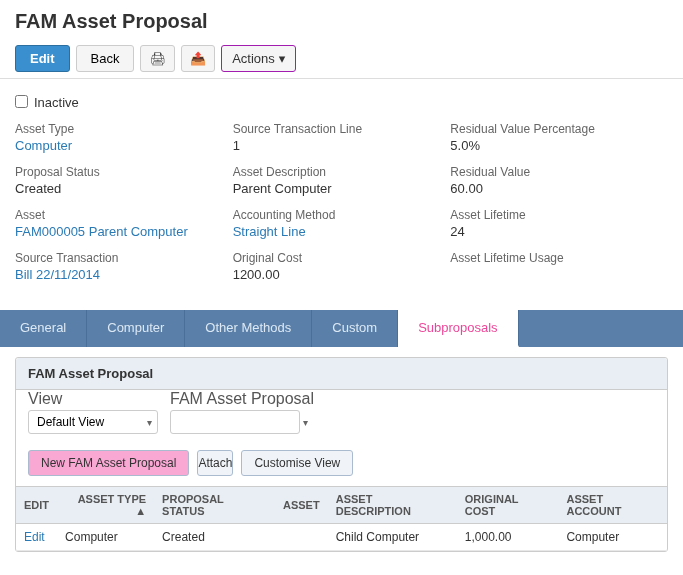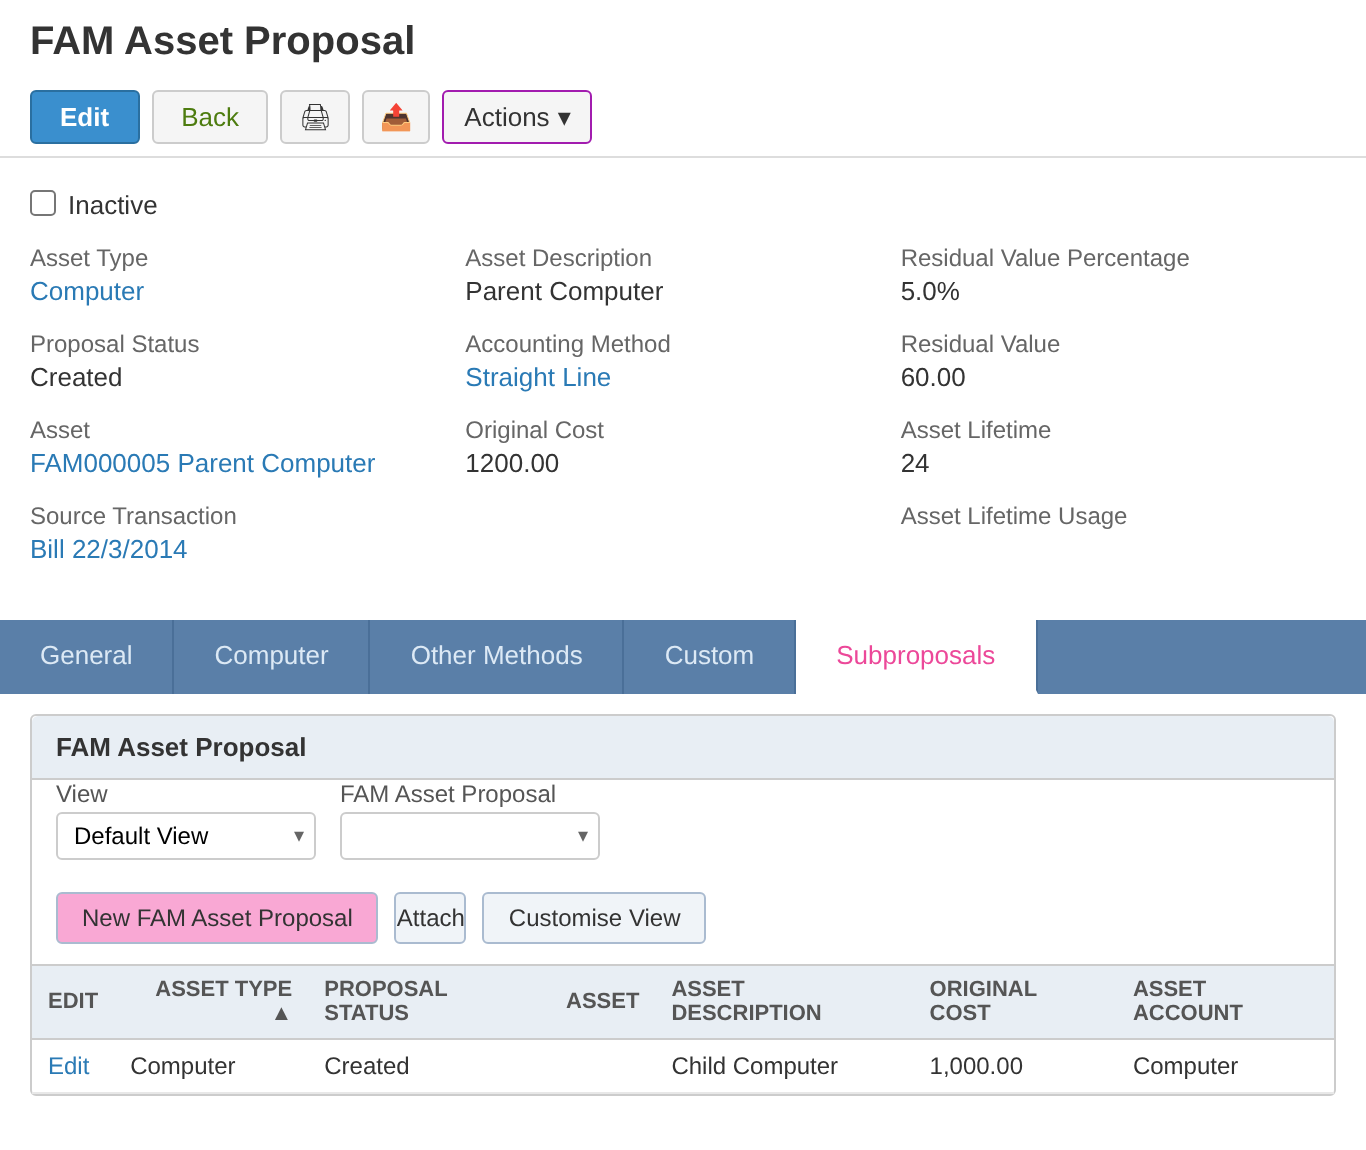--- a/index.html
+++ b/index.html
@@ -2,21 +2,21 @@
 <html><head>
   <meta charset="utf-8">
   <style>
     * { box-sizing: border-box; margin: 0; padding: 0; }
     body { font-family: Arial, sans-serif; font-size: 13px; color: #333; background: #fff; width: 683px; }
 
     .page-title { font-size: 20px; font-weight: bold; padding: 10px 15px 6px; color: #333; }
 
     .toolbar { display: flex; align-items: center; padding: 6px 15px; gap: 6px; border-bottom: 1px solid #ddd; }
     .btn-edit { background: #3a8fce; color: #fff; border: 1px solid #2a6fa0; padding: 5px 14px; border-radius: 3px; cursor: pointer; font-size: 13px; font-weight: bold; }
-    .btn-back { background: #f5f5f5; color: #4d7c0f; border: 1px solid #ccc; padding: 5px 14px; border-radius: 3px; cursor: pointer; font-size: 13px; }
+    .btn-back { background: #f5f5f5; color: #000000; border: 1px solid #ccc; padding: 5px 14px; border-radius: 3px; cursor: pointer; font-size: 13px; }
     .btn-icon { background: #f5f5f5; color: #333; border: 1px solid #ccc; padding: 5px 8px; border-radius: 3px; cursor: pointer; font-size: 13px; }
     .btn-actions { background: #f5f5f5; color: #333; border: 1px solid #a21caf; padding: 5px 10px; border-radius: 3px; cursor: pointer; font-size: 13px; display: flex; align-items: center; gap: 4px; }
 
     .form-section { padding: 12px 15px; display: grid; grid-template-columns: 1fr 1fr 1fr; gap: 0; }
     .field-group { padding: 4px 10px 8px 0; }
     .field-label { color: #666; font-size: 12px; margin-bottom: 2px; }
     .field-value { color: #333; font-size: 13px; }
     .field-value.link { color: #2a7ab5; cursor: pointer; text-decoration: none; }
     .checkbox-row { display: flex; align-items: flex-start; gap: 6px; padding: 4px 0 8px 0; grid-column: 1 / -1; }
     .inactive-label { font-size: 13px; }
@@ -25,21 +25,21 @@
     .tab-item { padding: 10px 20px; color: #dce9f5; cursor: pointer; font-size: 13px; border-right: 1px solid #4a6f98; }
     .tab-item.active { background: #fff; color: #ec4899; font-weight: normal; border-bottom: 2px solid #fff; }
 
     .subproposals-section { padding: 10px 15px; }
     .section-box { border: 1px solid #ccc; border-radius: 3px; }
     .section-box-title { background: #e8eef4; padding: 8px 12px; font-weight: bold; font-size: 13px; border-bottom: 1px solid #ccc; border-radius: 3px 3px 0 0; }
     .view-select-arrow { position: absolute; right: 6px; top: 50%; transform: translateY(-50%); font-size: 10px; color: #666; pointer-events: none; }
 
     .view-row { display: flex; align-items: flex-end; gap: 12px; padding: 0 12px 10px; }
     .view-field { }
-    .view-field-label { font-size: 12px; color: #555; margin-bottom: 2px; }
+    .view-field-label { font-size: 16px; color: #555; margin-bottom: 2px; }
     .view-field-select-wrap { position: relative; }
     .view-field-select { border: 1px solid #ccc; padding: 4px 24px 4px 8px; border-radius: 3px; font-size: 12px; background: #fff; appearance: none; cursor: pointer; min-width: 130px; }
 
     .action-buttons { display: flex; gap: 8px; padding: 6px 12px 10px; }
     .btn-new { background: #f9a8d4; border: 1px solid #aabbd0; padding: 5px 12px; border-radius: 3px; cursor: pointer; font-size: 12px; color: #333; }
     .btn-attach { background: #f0f4f8; border: 1px solid #aabbd0; padding: 5px 0; border-radius: 3px; cursor: pointer; font-size: 12px; color: #333; }
     .btn-customise { background: #f0f4f8; border: 1px solid #aabbd0; padding: 5px 12px; border-radius: 3px; cursor: pointer; font-size: 12px; color: #333; }
 
     .data-table { width: 100%; border-collapse: collapse; }
     .data-table thead tr { background: #e8eef4; }
@@ -78,25 +78,29 @@
     <div class="field-group">
       <div class="field-label">Proposal Status</div>
       <div class="field-value">Created</div>
     </div>
     <div class="field-group">
       <div class="field-label">Asset</div>
       <a class="field-value link">FAM000005 Parent Computer</a>
     </div>
     <div class="field-group">
       <div class="field-label">Source Transaction</div>
-      <a class="field-value link">Bill 22/3/2014</a>
+      <a class="field-value link">Bill 22/11/2014</a>
     </div>
   </div>
 
   <div>
+    <div class="field-group">
+      <div class="field-label">Source Transaction Line</div>
+      <div class="field-value">1</div>
+    </div>
     <div class="field-group">
       <div class="field-label">Asset Description</div>
       <div class="field-value">Parent Computer</div>
     </div>
     <div class="field-group">
       <div class="field-label">Accounting Method</div>
       <a class="field-value link">Straight Line</a>
     </div>
     <div class="field-group">
       <div class="field-label">Original Cost</div>

